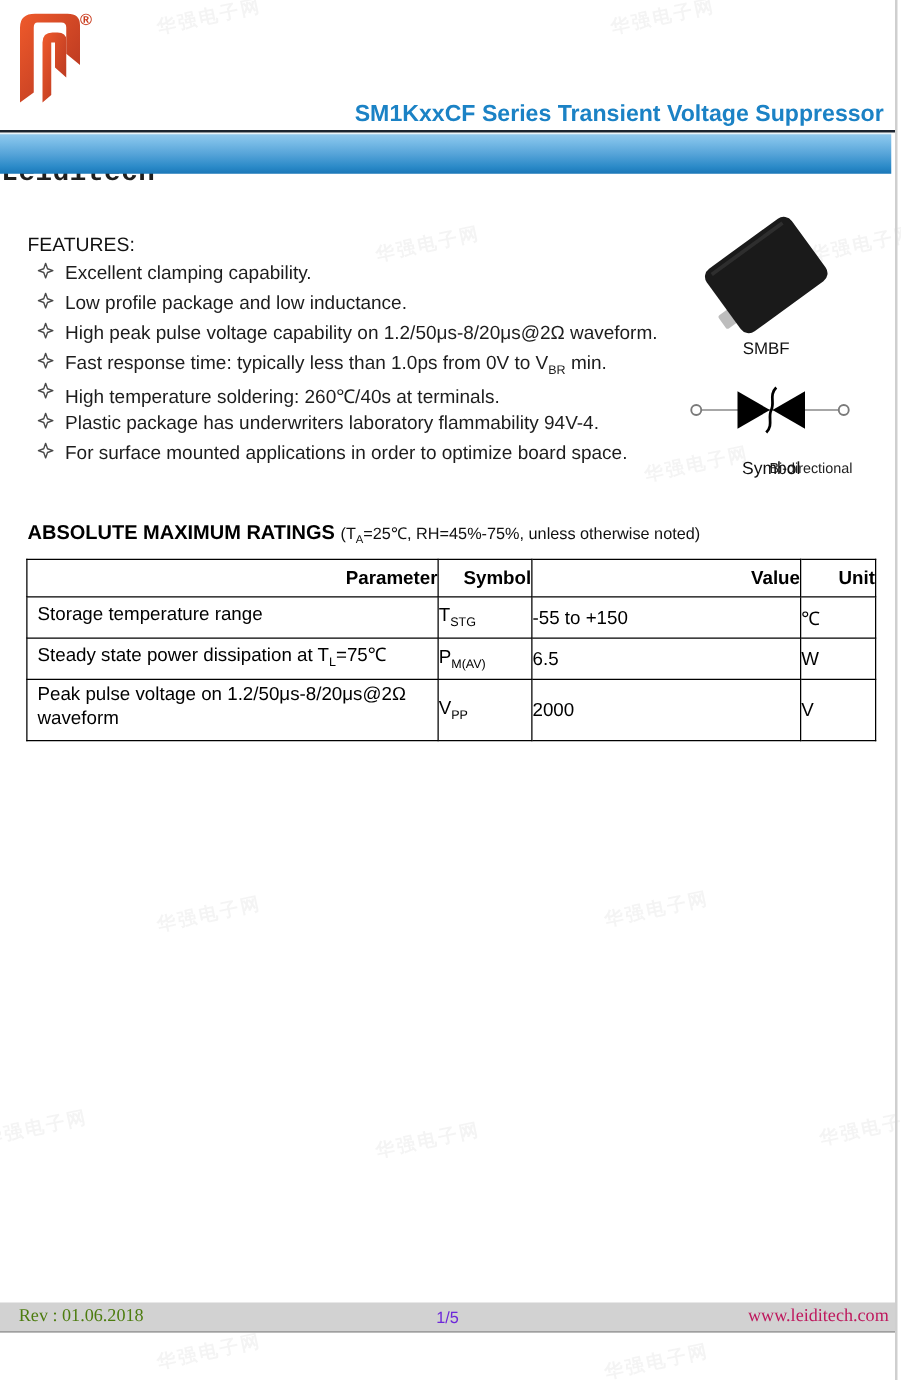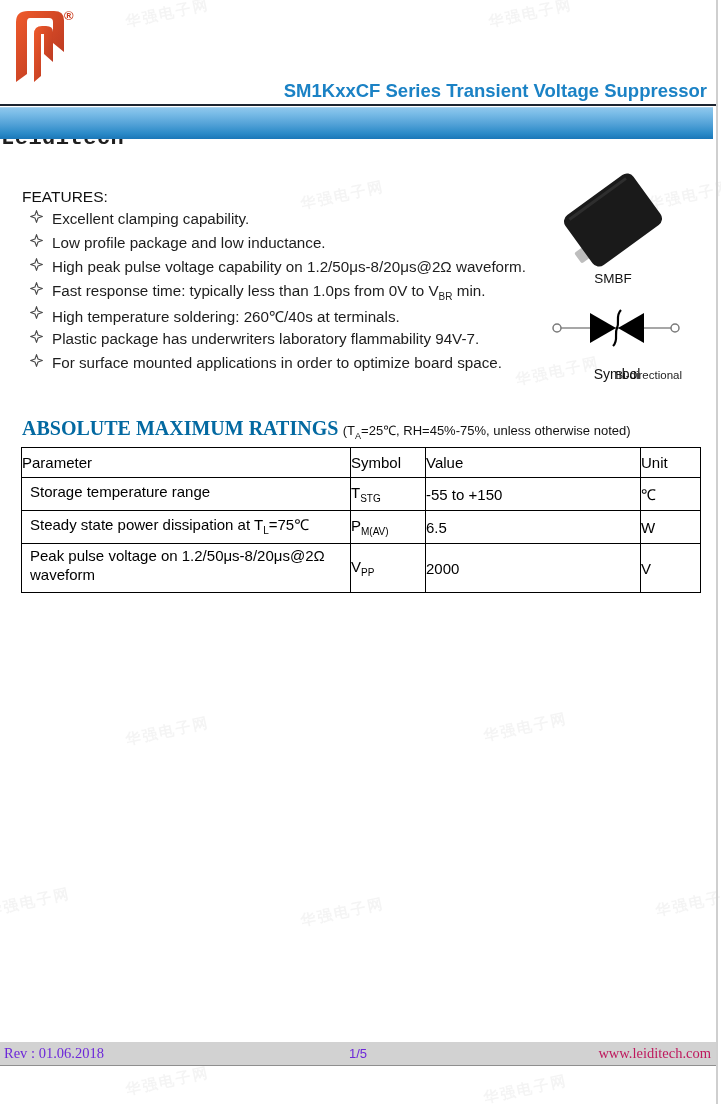--- a/index.html
+++ b/index.html
@@ -26,36 +26,36 @@
   .pkg{position:absolute;left:548px;top:170px;width:130px;height:102px;}
   .pkg-label{position:absolute;left:548px;top:271px;width:130px;text-align:center;
              font-size:13.5px;color:#111;}
   .sym{position:absolute;left:550px;top:307px;width:132px;height:42px;}
   .sym-cap{position:absolute;left:552px;top:344px;width:130px;text-align:right;
            font-size:11.5px;color:#222;margin-top:25px;}
   .sym-title{position:absolute;left:552px;top:366px;width:130px;text-align:center;
              font-size:14px;color:#111;}
   
   .amr{position:absolute;left:22px;top:417px;white-space:nowrap;}
-  .amr-h{font-size:20px;font-weight:bold;color:#0369a1;font-family:Liberation Serif, serif;}
+  .amr-h{font-size:16px;font-weight:bold;color:#000000;}
   .amr-note{font-size:13px;color:#111;}
   .amr-note sub{font-size:9px;}
   .ratings{position:absolute;left:21px;top:447px;border-collapse:collapse;table-layout:fixed;
            width:679px;font-size:15px;color:#000;}
   .ratings th,.ratings td{border:1.6px solid #000;padding:0;vertical-align:middle;}
-  .ratings th{font-size:15px;font-weight:normal;text-align:left;height:29px;}
+  .ratings th{font-size:15px;font-weight:bold;text-align:right;height:29px;}
   .ratings td{height:28px;}
   .ratings td.param{text-align:left;padding:2px 6px 2px 8px;line-height:19px;}
   .ratings tr.tall td{height:42px;}
   .ratings sub{font-size:10px;}
   
   .footer-bar{position:absolute;left:0;top:1042px;width:716px;height:23px;background:#d2d2d2;
               border-bottom:1px solid #8f8f8f;}
-  .footer-rev{position:absolute;left:4px;top:1045px;font-family:"Liberation Serif",serif;
-              font-size:14.5px;color:#6d28d9;}
+  .footer-rev{position:absolute;left:15px;top:1045px;font-family:"Liberation Serif",serif;
+              font-size:14.5px;color:#4d7c0f;}
   .footer-page{position:absolute;left:0;top:1046px;width:716px;text-align:center;
                font-size:13px;color:#6d28d9;}
   .footer-site{position:absolute;right:10px;top:1045px;font-family:"Liberation Serif",serif;
                font-size:14.5px;color:#be185d;}
   .page-edge{position:absolute;left:716px;top:0;width:2px;height:1104px;background:#cfcfcf;}
   
   .wm{position:absolute;font-size:15px;font-weight:bold;letter-spacing:2px;white-space:nowrap;
       color:rgba(50,50,50,0.055);transform:rotate(-12deg);}
   .w1{left:125px;top:4px;}  .w2{left:488px;top:4px;}
   .w3{left:300px;top:186px;}.w4{left:648px;top:186px;}
@@ -129,21 +129,21 @@
     <div class="feat">
       <svg class="bullet" width="13" height="13" viewBox="0 0 13 13">
           <path d="M6.5 0.6 L8 5 L12.4 6.5 L8 8 L6.5 12.4 L5 8 L0.6 6.5 L5 5 Z" fill="#fff" stroke="#4a4a4a" stroke-width="1.1" stroke-linejoin="round"></path>
         </svg>
       <span><span>High temperature soldering: 260℃/40s at terminals.</span><sub></sub><span></span></span>
     </div>
     <div class="feat">
       <svg class="bullet" width="13" height="13" viewBox="0 0 13 13">
           <path d="M6.5 0.6 L8 5 L12.4 6.5 L8 8 L6.5 12.4 L5 8 L0.6 6.5 L5 5 Z" fill="#fff" stroke="#4a4a4a" stroke-width="1.1" stroke-linejoin="round"></path>
         </svg>
-      <span><span>Plastic package has underwriters laboratory flammability 94V-7.</span><sub></sub><span></span></span>
+      <span><span>Plastic package has underwriters laboratory flammability 94V-4.</span><sub></sub><span></span></span>
     </div>
     <div class="feat">
       <svg class="bullet" width="13" height="13" viewBox="0 0 13 13">
           <path d="M6.5 0.6 L8 5 L12.4 6.5 L8 8 L6.5 12.4 L5 8 L0.6 6.5 L5 5 Z" fill="#fff" stroke="#4a4a4a" stroke-width="1.1" stroke-linejoin="round"></path>
         </svg>
       <span><span>For surface mounted applications in order to optimize board space.</span><sub></sub><span></span></span>
     </div>
   </div>
 
   <div class="pkg">

